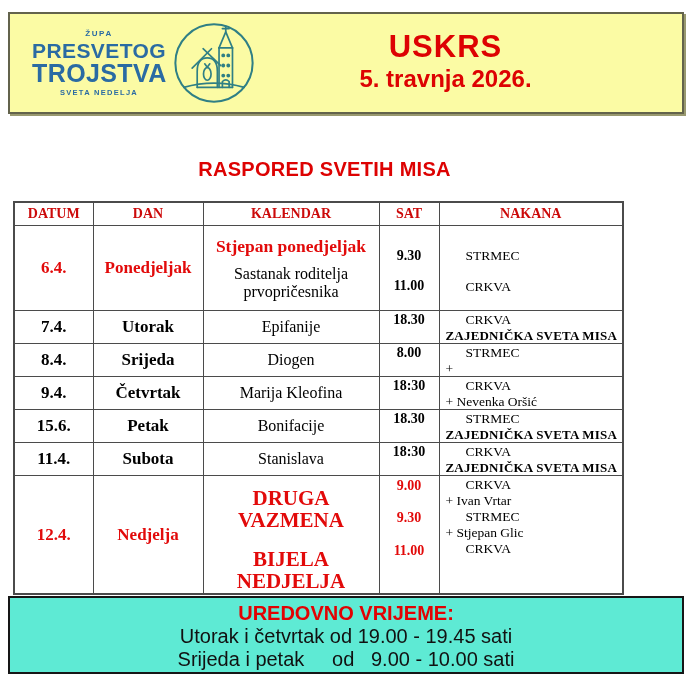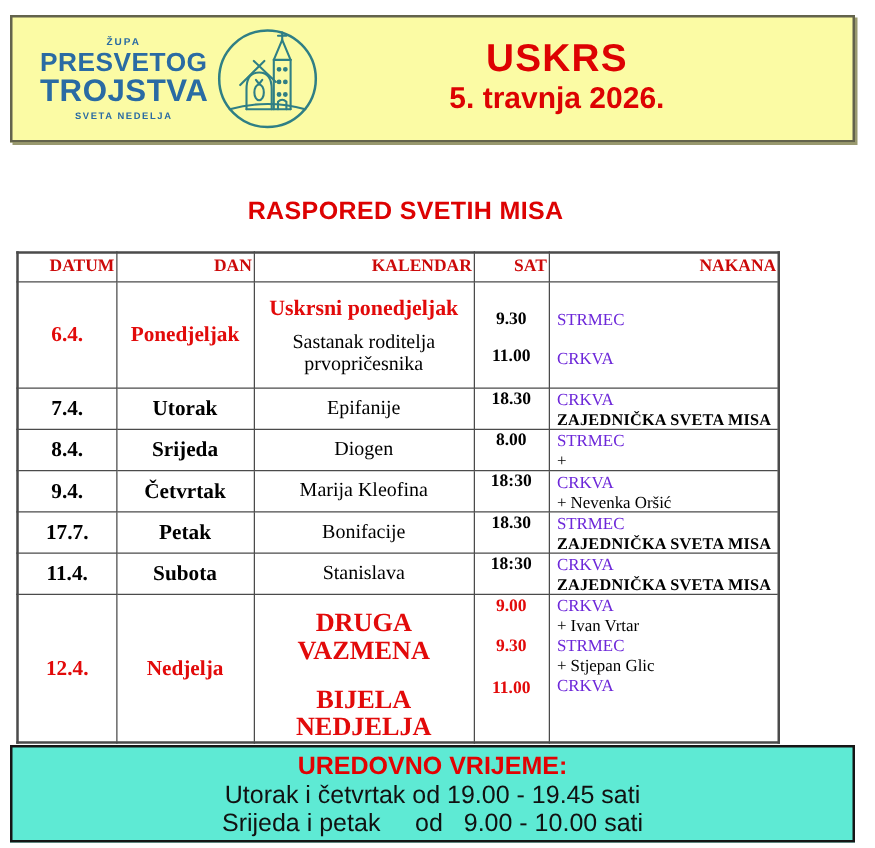--- a/index.html
+++ b/index.html
@@ -43,21 +43,21 @@
   }
 
   
   table.schedule {
     position:absolute; left:13px; top:201px; width:609px;
     border-collapse:collapse; table-layout:fixed;
     border:2px solid #4b4b4b;
   }
   table.schedule th, table.schedule td { border:1px solid #4b4b4b; overflow:hidden; }
   table.schedule th {
-    height:20px; color:#cc0a0a; font-size:14px; font-weight:bold; text-align:right;
+    height:20px; color:#cc0a0a; font-size:14px; font-weight:bold; text-align:center;
   }
   tr.r0 { height:85px; }
   tr.r1 { height:30px; }
   tr.r2 { height:33px; }
   tr.r3 { height:33px; }
   tr.r4 { height:33px; }
   tr.r5 { height:18px; }
   tr.r6 { height:82px; }
 
   td.datum, td.dan { text-align:center; font-weight:bold; font-size:17px; }
@@ -68,21 +68,21 @@
   .kal-big   { color:#e20a0a; font-weight:bold; font-size:21px; line-height:22px; }
   .kb1 { margin-top:10px; } .kb2 { margin-top:17px; }
 
   td.sat { text-align:center; vertical-align:top; font-weight:bold; font-size:14px; line-height:16px; padding-top:1px; }
   td.sat .s-a { margin-top:21px; } td.sat .s-b { margin-top:14px; }
   td.sat .t-a { margin-top:1px; }  td.sat .t-b { margin-top:16px; } td.sat .t-c { margin-top:17px; }
   .sat-red div { color:#e20a0a; }
 
   td.nak { vertical-align:top; padding:1px 4px 0 6px; font-size:13.5px; line-height:15.5px; }
   td.nak .n-a { margin-top:21px; } td.nak .n-b { margin-top:15px; }
-  .nk-red  { color:#6d28d9; }
+  .nk-red  { color:#000000;margin-left:20px; }
   .nk-bold { font-weight:bold; font-size:13px; color:#000; letter-spacing:0.2px; }
   .nk-plain{ color:#000; }
   td.nak.five div { line-height:16px; }
 
   
   .footer {
     position:absolute; left:8px; top:596px; width:672px; height:70px;
     background:#5eead4; border:2px solid #161616; text-align:center;
     font-family:"Liberation Sans", sans-serif; padding-top:4px;
   }
@@ -151,21 +151,21 @@
     <th>DAN</th>
     <th>KALENDAR</th>
     <th>SAT</th>
     <th>NAKANA</th>
   </tr>
 
   <tr class="r0">
     <td class="datum em">6.4.</td>
     <td class="dan em">Ponedjeljak</td>
     <td class="kal">
-      <div class="kal-feast">Uskrsni ponedjeljak</div>
+      <div class="kal-feast">Stjepan ponedjeljak</div>
       <div class="kal-note">Sastanak roditelja prvopričesnika</div>
     </td>
     <td class="sat">
       <div class="s-a">9.30</div>
       <div class="s-b">11.00</div>
     </td>
     <td class="nak">
       <div class="n-a nk-red">STRMEC</div>
       <div class="n-b nk-red">CRKVA</div>
     </td>
@@ -198,21 +198,21 @@
     <td class="dan">Četvrtak</td>
     <td class="kal">Marija Kleofina</td>
     <td class="sat">18:30</td>
     <td class="nak">
       <div class="nk-red">CRKVA</div>
       <div class="nk-plain">+ Nevenka Oršić</div>
     </td>
   </tr>
 
   <tr class="r4">
-    <td class="datum">17.7.</td>
+    <td class="datum">15.6.</td>
     <td class="dan">Petak</td>
     <td class="kal">Bonifacije</td>
     <td class="sat">18.30</td>
     <td class="nak">
       <div class="nk-red">STRMEC</div>
       <div class="nk-bold">ZAJEDNIČKA SVETA MISA</div>
     </td>
   </tr>
 
   <tr class="r5">

